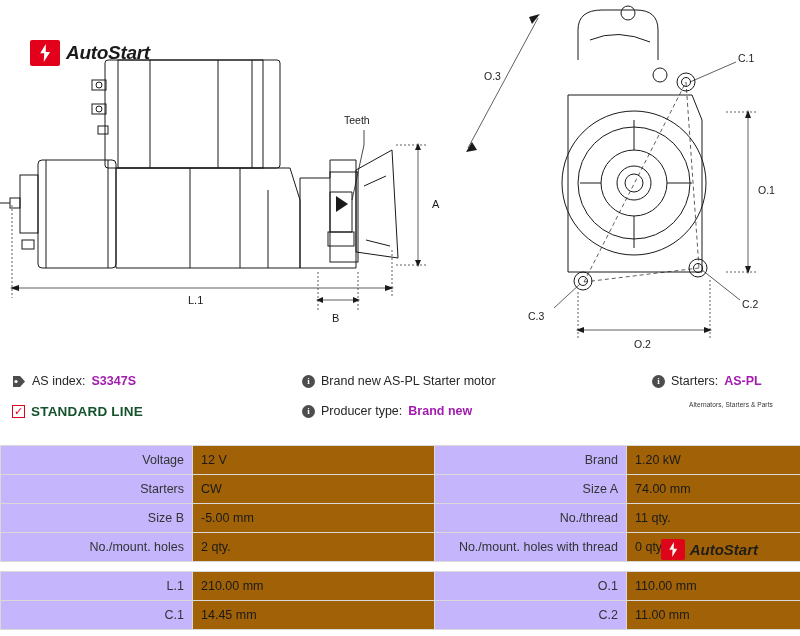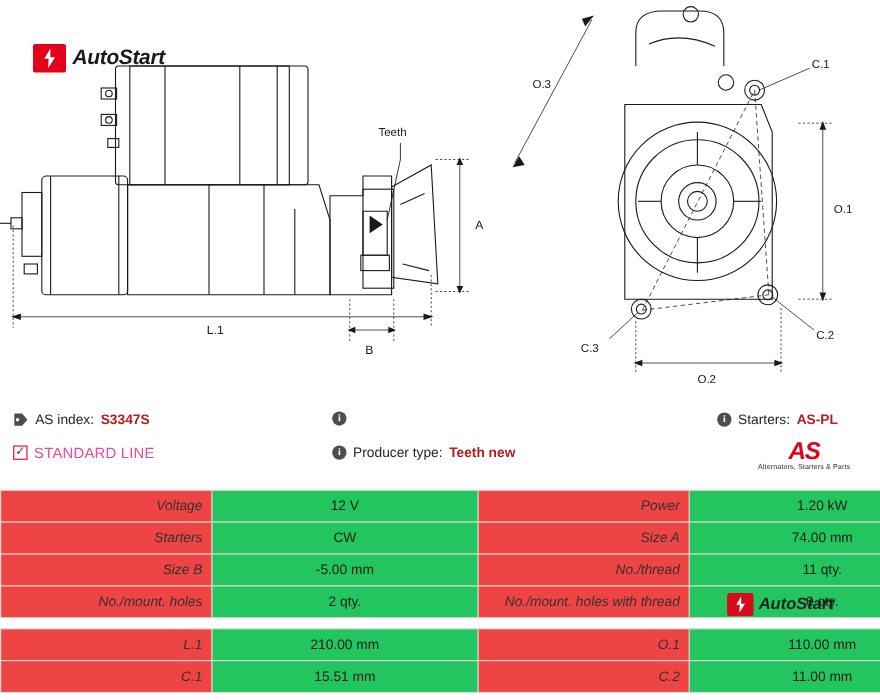--- a/index.html
+++ b/index.html
@@ -157,24 +157,24 @@
     width: 13px; height: 13px;
     border: 1.5px solid #e2001a;
     color: #e2001a;
     font-size: 11px;
     line-height: 11px;
     text-align: center;
     display: inline-block;
     box-sizing: border-box;
   }
   .lbl { color: #262626; }
-  .val { font-weight: bold; color: #b91c1c; }
+  .val { font-weight: bold; color: #a21caf; }
   .standard-line {
-    color: #ec4899;
-    font-weight: normal;
+    color: #14532d;
+    font-weight: bold;
     font-size: 13.5px;
     letter-spacing: 0.2px;
   }
 
   
   .brand-block {
     position: absolute;
     right: 14px;
     top: 30px;
     text-align: center;
@@ -203,30 +203,29 @@
     font-size: 12.5px;
     position: relative;
   }
   .spec-table td {
     border: 1px solid #d9d9d9;
     height: 22px;
     padding: 3px 8px;
     vertical-align: middle;
   }
   .k {
-    background: #ef4444;
+    background: #c4b5fd;
     color: #333;
     text-align: right;
     width: 175px;
-    font-style: italic;
   }
   .v {
-    background: #22c55e;
+    background: #a16207;
     color: #1a1a1a;
-    text-align: center;
+    text-align: left;
     width: 225px;
   }
   .table-wrap { position: relative; }
   .spacer-row td {
     border-left: none;
     border-right: none;
     border-top: none;
     border-bottom: none;
     height: 9px;
     padding: 0;
@@ -407,53 +406,53 @@
           <svg width="14" height="13" viewBox="0 0 14 13">
               <path d="M1 1 L8 1 L13 6.5 L8 12 L1 12 Z" fill="#4d4d4d"></path>
               <circle cx="4" cy="6.5" r="1.6" fill="#ffffff"></circle>
             </svg>
         </span>
         <span class="lbl">AS index:</span>
         <span class="val">S3347S</span>
       </div>
       <div class="info-cell c2">
         <span class="i-icon">i</span>
+        <span class="lbl">Brand new AS-PL Starter motor</span>
       </div>
       <div class="info-cell c3">
         <span class="i-icon">i</span>
         <span class="lbl">Starters:</span>
         <span class="val">AS-PL</span>
       </div>
     </div>
     <div class="info-row">
       <div class="info-cell c1">
         <span class="check-icon">✓</span>
         <span class="standard-line">STANDARD LINE</span>
       </div>
       <div class="info-cell c2">
         <span class="i-icon">i</span>
         <span class="lbl">Producer type:</span>
-        <span class="val">Teeth new</span>
+        <span class="val">Brand new</span>
       </div>
       <div class="info-cell c3"></div>
     </div>
 
     <div class="brand-block">
-      <div class="brand-as">AS</div>
       <div class="brand-sub">Alternators, Starters &amp; Parts</div>
     </div>
   </div>
 
   <div class="table-wrap">
     <table class="spec-table">
       <tbody>
         <tr>
           <td class="k">Voltage</td>
           <td class="v">12 V</td>
-          <td class="k">Power</td>
+          <td class="k">Brand</td>
           <td class="v">1.20 kW</td>
         </tr>
         <tr>
           <td class="k">Starters</td>
           <td class="v">CW</td>
           <td class="k">Size A</td>
           <td class="v">74.00 mm</td>
         </tr>
         <tr>
           <td class="k">Size B</td>
@@ -471,21 +470,21 @@
           <td colspan="4"></td>
         </tr>
         <tr>
           <td class="k">L.1</td>
           <td class="v">210.00 mm</td>
           <td class="k">O.1</td>
           <td class="v">110.00 mm</td>
         </tr>
         <tr>
           <td class="k">C.1</td>
-          <td class="v">15.51 mm</td>
+          <td class="v">14.45 mm</td>
           <td class="k">C.2</td>
           <td class="v">11.00 mm</td>
         </tr>
       </tbody>
     </table>
 
     <div class="wm-logo" style="top:94px;">
       <span class="wm-mark"></span>
       <span class="wm-text">AutoStart</span>
     </div>

